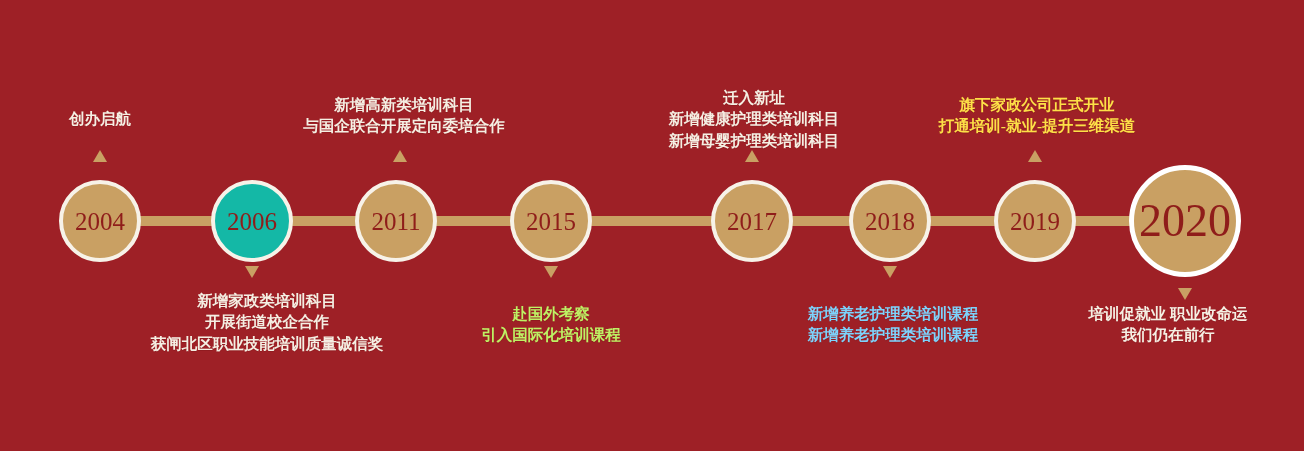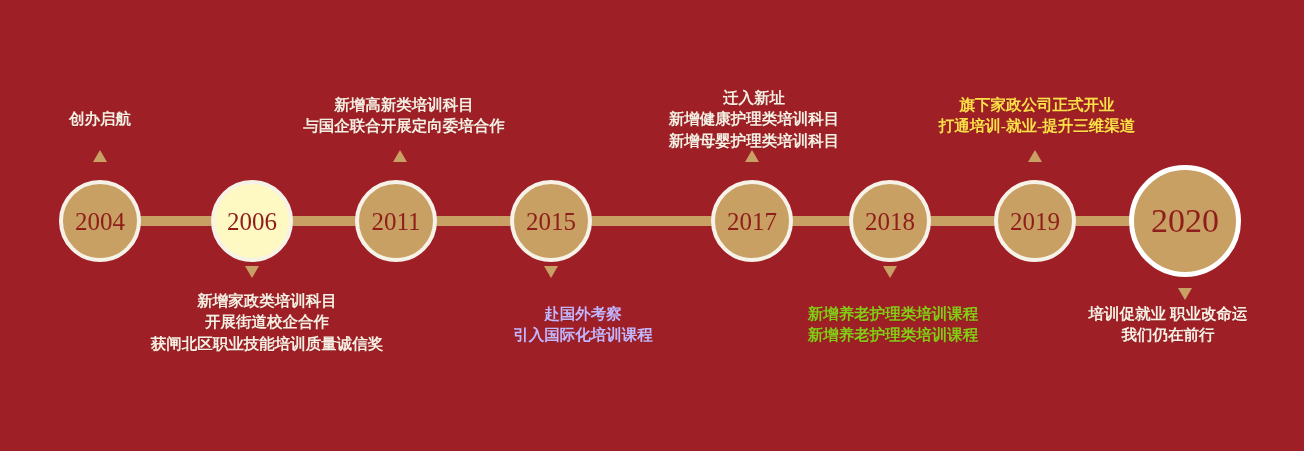--- a/index.html
+++ b/index.html
@@ -55,21 +55,21 @@
     border-color: #ffffff;
   }
   .node-year {
     color: #8f1d1a;
     font-family: "Liberation Serif", "DejaVu Serif", serif;
     font-weight: 400;
     letter-spacing: 0px;
     line-height: 1;
   }
   .node.small .node-year { font-size: 25px; }
-  .node.big  .node-year { font-size: 34px; }
+  .node.big  .node-year { font-size: 46px; }
 
   
   .marker {
     position: absolute;
     width: 0;
     height: 0;
     z-index: 2;
   }
   .marker.up {
     border-left: 7px solid transparent;
@@ -120,21 +120,21 @@
       <div class="marker down" style="left: 551px; top: 266px;"></div>
       <div class="marker up" style="left: 752px; top: 150px;"></div>
       <div class="marker down" style="left: 890px; top: 266px;"></div>
       <div class="marker up" style="left: 1035px; top: 150px;"></div>
       <div class="marker down" style="left: 1185px; top: 288px;"></div>
     </div>
   <div id="node-layer">
       <div class="node small" style="left: 100px; background: rgb(201, 160, 99);">
         <span class="node-year" style="color: rgb(143, 29, 26);">2004</span>
       </div>
-      <div class="node small" style="left: 252px; background: #fef9c3;">
+      <div class="node small" style="left: 252px; background: #14b8a6;">
         <span class="node-year" style="color: rgb(143, 29, 26);">2006</span>
       </div>
       <div class="node small" style="left: 396px; background: rgb(201, 160, 99);">
         <span class="node-year" style="color: rgb(143, 29, 26);">2011</span>
       </div>
       <div class="node small" style="left: 551px; background: rgb(201, 160, 99);">
         <span class="node-year" style="color: rgb(143, 29, 26);">2015</span>
       </div>
       <div class="node small" style="left: 752px; background: rgb(201, 160, 99); align-items: center;">
         <span class="node-year" style="color: rgb(143, 29, 26);">2017</span>
@@ -155,30 +155,30 @@
       </div>
       <div class="caption" style="left: 267px; top: 290px; color: rgb(245, 239, 227);">
         <span class="line">新增家政类培训科目</span>
         <span class="line">开展街道校企合作</span>
         <span class="line">获闸北区职业技能培训质量诚信奖</span>
       </div>
       <div class="caption" style="left: 404px; top: 94px; color: rgb(245, 239, 227);">
         <span class="line">新增高新类培训科目</span>
         <span class="line">与国企联合开展定向委培合作</span>
       </div>
-      <div class="caption" style="left: 551px; top: 303px; color: #c4b5fd; margin-left: 32px;">
+      <div class="caption" style="left: 551px; top: 303px; color: #bef264;">
         <span class="line">赴国外考察</span>
         <span class="line">引入国际化培训课程</span>
       </div>
       <div class="caption" style="left: 754px; top: 87px; color: rgb(245, 239, 227);">
         <span class="line">迁入新址</span>
         <span class="line">新增健康护理类培训科目</span>
         <span class="line">新增母婴护理类培训科目</span>
       </div>
-      <div class="caption" style="left: 893px; top: 303px; color: #84cc16;">
+      <div class="caption" style="left: 893px; top: 303px; color: #7dd3fc;">
         <span class="line">新增养老护理类培训课程</span>
         <span class="line">新增养老护理类培训课程</span>
       </div>
       <div class="caption" style="left: 1037px; top: 94px; color: #fde047;">
         <span class="line">旗下家政公司正式开业</span>
         <span class="line">打通培训-就业-提升三维渠道</span>
       </div>
       <div class="caption" style="left: 1168px; top: 303px; color: rgb(245, 239, 227);">
         <span class="line">培训促就业  职业改命运</span>
         <span class="line">我们仍在前行</span>

